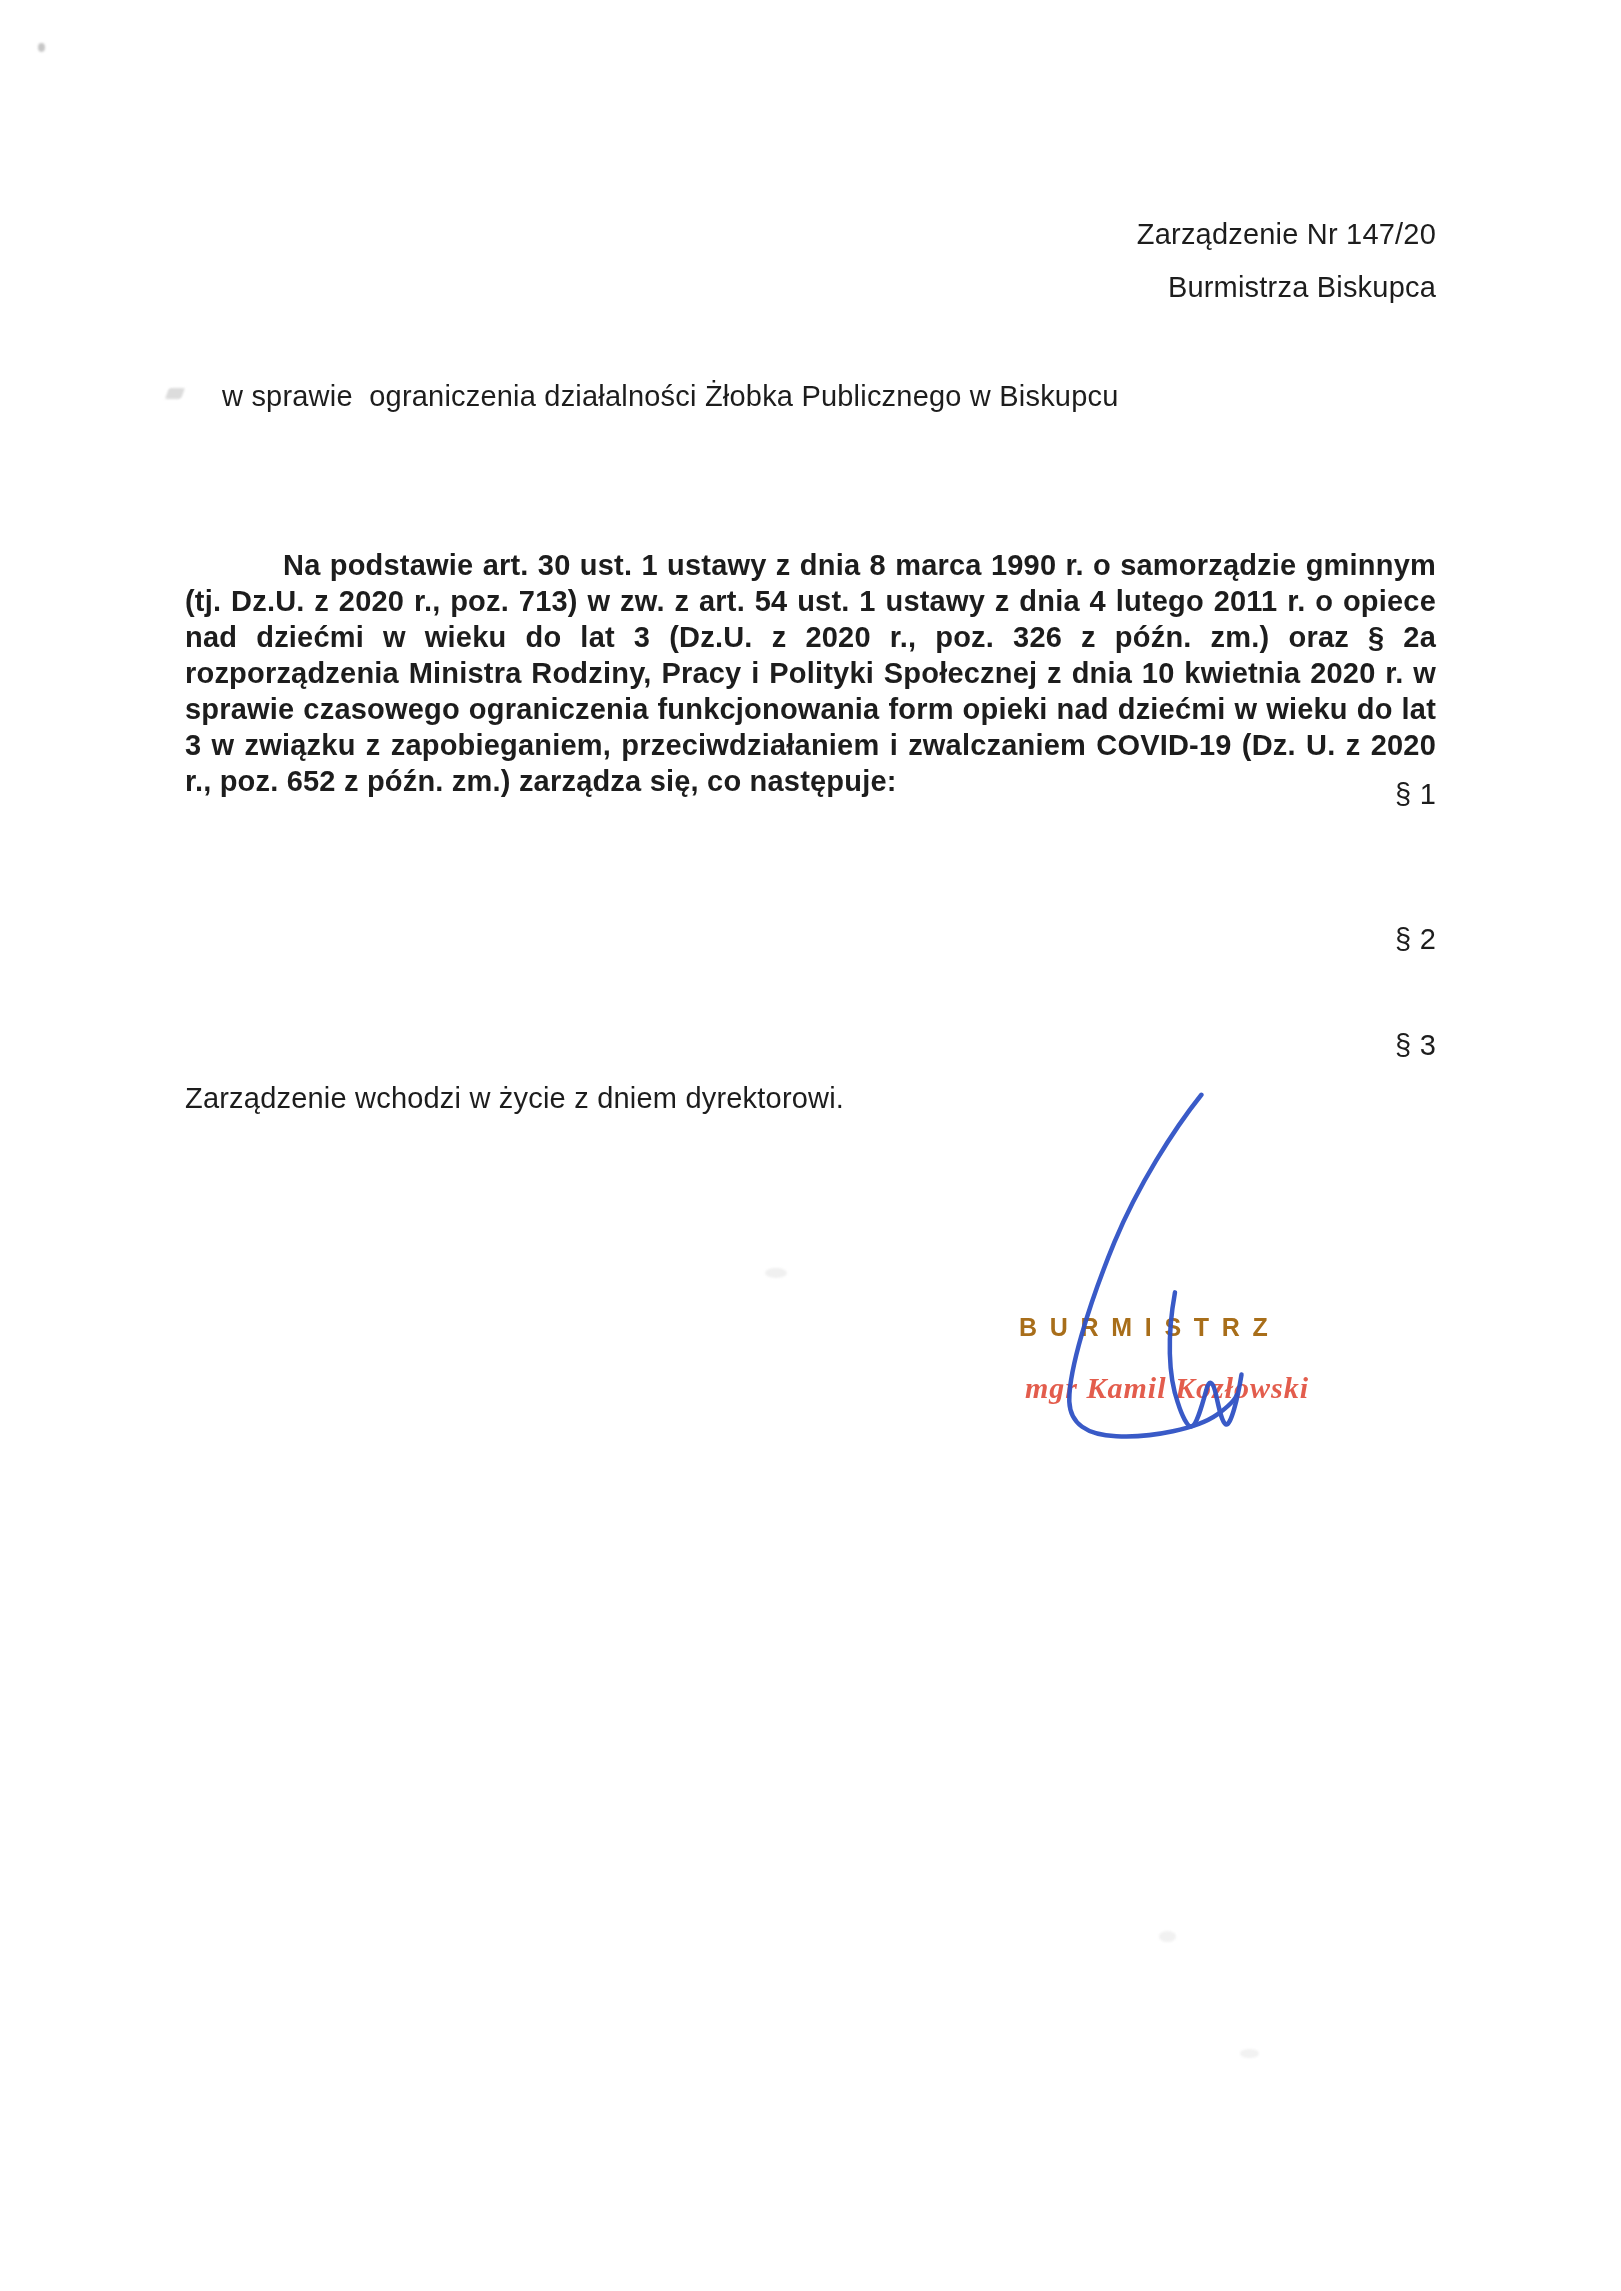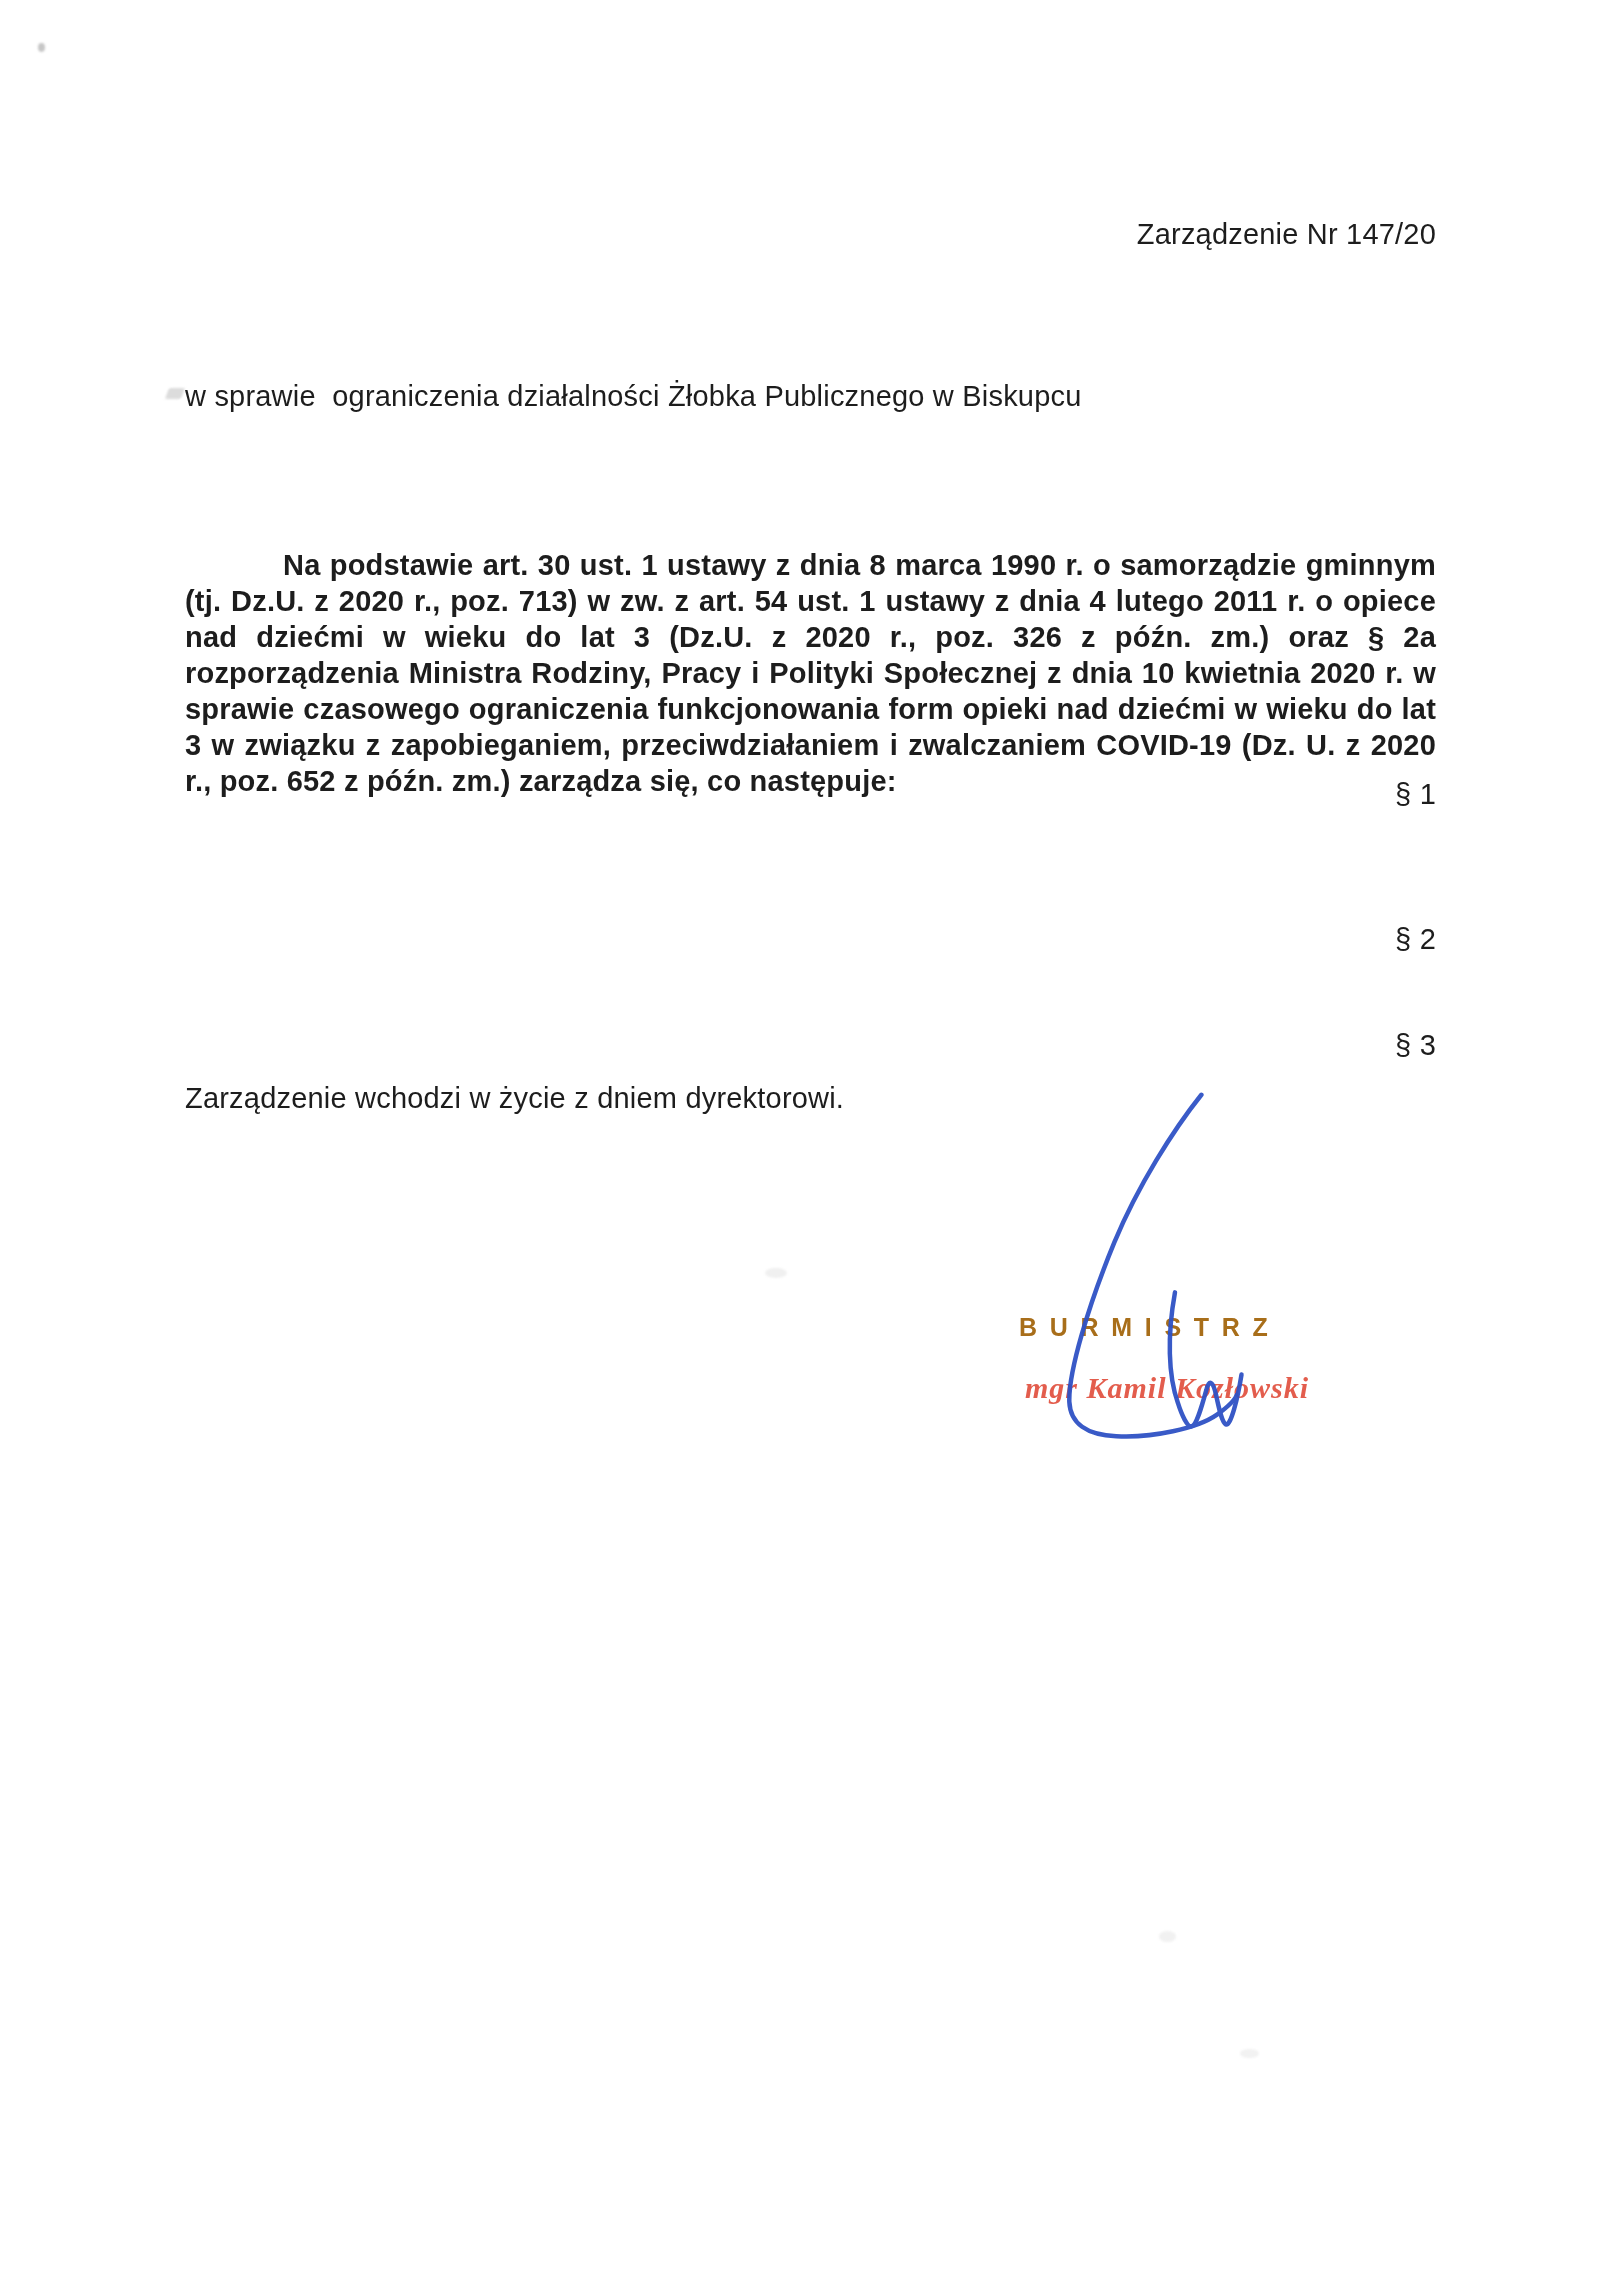--- a/index.html
+++ b/index.html
@@ -20,21 +20,21 @@
     position: absolute;
     left: 185px;
     width: 1251px;
     font-size: 29px;
     line-height: 36px;
     letter-spacing: 0.2px;
   }
   .centered { text-align: right; }
   .justified { text-align: justify; }
   .indent-first { text-indent: 98px; font-weight: bold; }
-  .subject { white-space: pre-wrap; }
+  .subject { white-space: pre-wrap; margin-left: 37px; }
 
   
   .stamp-title {
     position: absolute;
     left: 1019px;
     top: 1313px;
     font-size: 25px;
     font-weight: bold;
     letter-spacing: 12.7px;
     color: #a16207;
@@ -72,20 +72,21 @@
   .a4 { left: 1159px; top: 1931px; width: 16.7px; height: 10.8px; background: #f1f1f1; }
   .a5 { left: 1240px; top: 2049px; width: 18.6px; height: 8.8px;  background: #f2f2f2; }
 </style>
 </head>
 <body>
 
 <div class="page">
 
   <div class="block centered" style="top:216px">Zarządzenie Nr 147/20</div>
 
+  <div class="block centered" style="top:269px">Burmistrza Biskupca</div>
 
 
   <div class="block subject" style="top:378px">w sprawie  ograniczenia działalności Żłobka Publicznego w Biskupcu</div>
 
   <div class="block justified indent-first" style="top:547px">Na podstawie art. 30 ust. 1 ustawy z dnia 8 marca 1990 r. o samorządzie gminnym (tj. Dz.U. z 2020 r., poz. 713) w zw. z art. 54 ust. 1 ustawy z dnia 4 lutego 2011 r. o opiece nad dziećmi w wieku do lat 3 (Dz.U. z 2020 r., poz. 326 z późn. zm.) oraz § 2a rozporządzenia Ministra Rodziny, Pracy i Polityki Społecznej z dnia 10 kwietnia 2020 r. w sprawie czasowego ograniczenia funkcjonowania form opieki nad dziećmi w wieku do lat 3 w związku z zapobieganiem, przeciwdziałaniem i zwalczaniem COVID-19 (Dz. U. z 2020 r., poz. 652 z późn. zm.) zarządza się, co następuje:</div>
 
   <div class="block centered" style="top:776px">§ 1</div>
 
   <div class="block centered" style="top:921px">§ 2</div>
 

